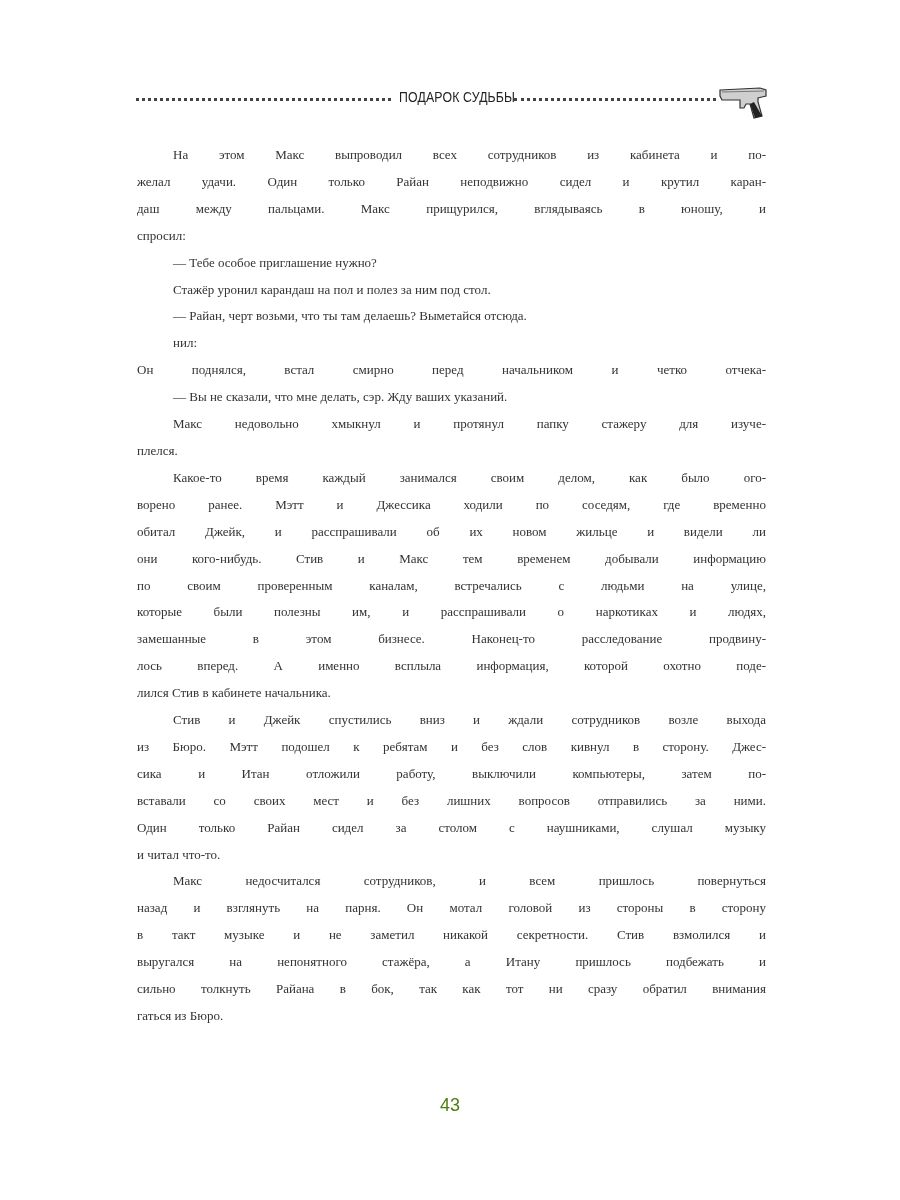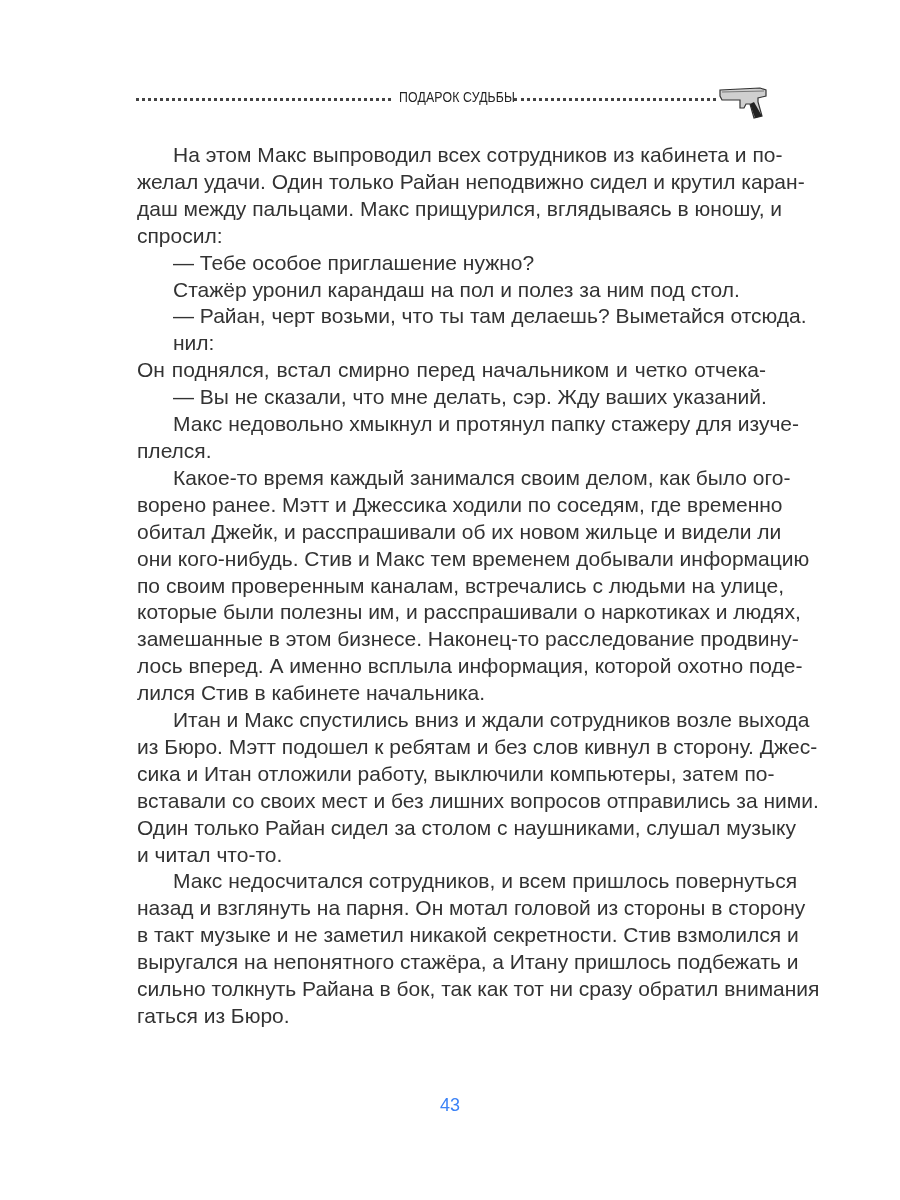--- a/index.html
+++ b/index.html
@@ -3,27 +3,27 @@
 <meta charset="utf-8">
 <style>
   html, body { margin: 0; padding: 0; background: #ffffff; }
   body { width: 900px; height: 1200px; position: relative; overflow: hidden; font-family: "Liberation Sans", sans-serif; color: #2a2a2a; }
   .header { position: absolute; top: 72px; left: 136px; width: 640px; height: 36px; margin-top: 16px; }
   .dots { position: absolute; top: 10px; height: 0; border-top: 3px dotted #444; }
   .dots.left { left: 0; width: 255px; }
   .dots.right { left: 378px; width: 202px; }
   .running-title { position: absolute; left: 263px; top: 0; font-family: "Liberation Sans", sans-serif; font-size: 15px; letter-spacing: 0.2px; color: #222; transform: scaleX(0.82); transform-origin: left top; white-space: nowrap; }
   .pistol { position: absolute; left: 582px; top: -6px; width: 60px; height: 40px; }
-  .body-text { position: absolute; top: 142px; left: 137px; width: 629px; font-family: Liberation Sans, sans-serif; font-size: 21px; line-height: 26.9px; color: #333; }
+  .body-text { position: absolute; top: 142px; left: 137px; width: 629px; font-family: Liberation Serif, serif; font-size: 13px; line-height: 26.9px; color: #333; }
   .p { margin: 0; text-indent: 36px; text-align: justify; text-align-last: left; }
   .line { display: block; white-space: nowrap; text-align: justify; text-align-last: justify; }
   .line.last { text-align-last: left; }
   .p .line:first-child { padding-left: 36px; }
   .p { text-indent: 0; }
-  .page-number { position: absolute; top: 1095px; left: 0; width: 900px; text-align: center; font-size: 18px; color: #3b82f6; }
+  .page-number { position: absolute; top: 1095px; left: 0; width: 900px; text-align: center; font-size: 18px; color: #4d7c0f; }
 </style>
 </head>
 <body>
 
 <div class="header">
   <div class="dots left"></div>
   <span class="running-title">ПОДАРОК СУДЬБЫ</span>
   <div class="dots right"></div>
   <svg class="pistol" viewBox="0 0 60 40">
     <path d="M2 8 L42 6 L48 8 L48 14 L40 16 L40 20 L44 34 L36 36 L32 22 L28 22 L26 26 L22 26 L22 18 L4 18 L2 14 Z" fill="#cfcfcf" stroke="#333" stroke-width="1.2"></path>
@@ -64,21 +64,21 @@
     <span class="line">ворено ранее. Мэтт и Джессика ходили по соседям, где временно</span>
     <span class="line">обитал Джейк, и расспрашивали об их новом жильце и видели ли</span>
     <span class="line">они кого-нибудь. Стив и Макс тем временем добывали информацию</span>
     <span class="line">по своим проверенным каналам, встречались с людьми на улице,</span>
     <span class="line">которые были полезны им, и расспрашивали о наркотиках и людях,</span>
     <span class="line">замешанные в этом бизнесе. Наконец-то расследование продвину-</span>
     <span class="line">лось вперед. А именно всплыла информация, которой охотно поде-</span>
     <span class="line last">лился Стив в кабинете начальника.</span>
   </p>
   <p class="p">
-    <span class="line">Итан и Макс спустились вниз и ждали сотрудников возле выхода</span>
+    <span class="line">Стив и Джейк спустились вниз и ждали сотрудников возле выхода</span>
     <span class="line">из Бюро. Мэтт подошел к ребятам и без слов кивнул в сторону. Джес-</span>
     <span class="line">сика и Итан отложили работу, выключили компьютеры, затем по-</span>
     <span class="line">вставали со своих мест и без лишних вопросов отправились за ними.</span>
     <span class="line">Один только Райан сидел за столом с наушниками, слушал музыку</span>
     <span class="line last">и читал что-то.</span>
   </p>
   <p class="p">
     <span class="line">Макс недосчитался сотрудников, и всем пришлось повернуться</span>
     <span class="line">назад и взглянуть на парня. Он мотал головой из стороны в сторону</span>
     <span class="line">в такт музыке и не заметил никакой секретности. Стив взмолился и</span>

